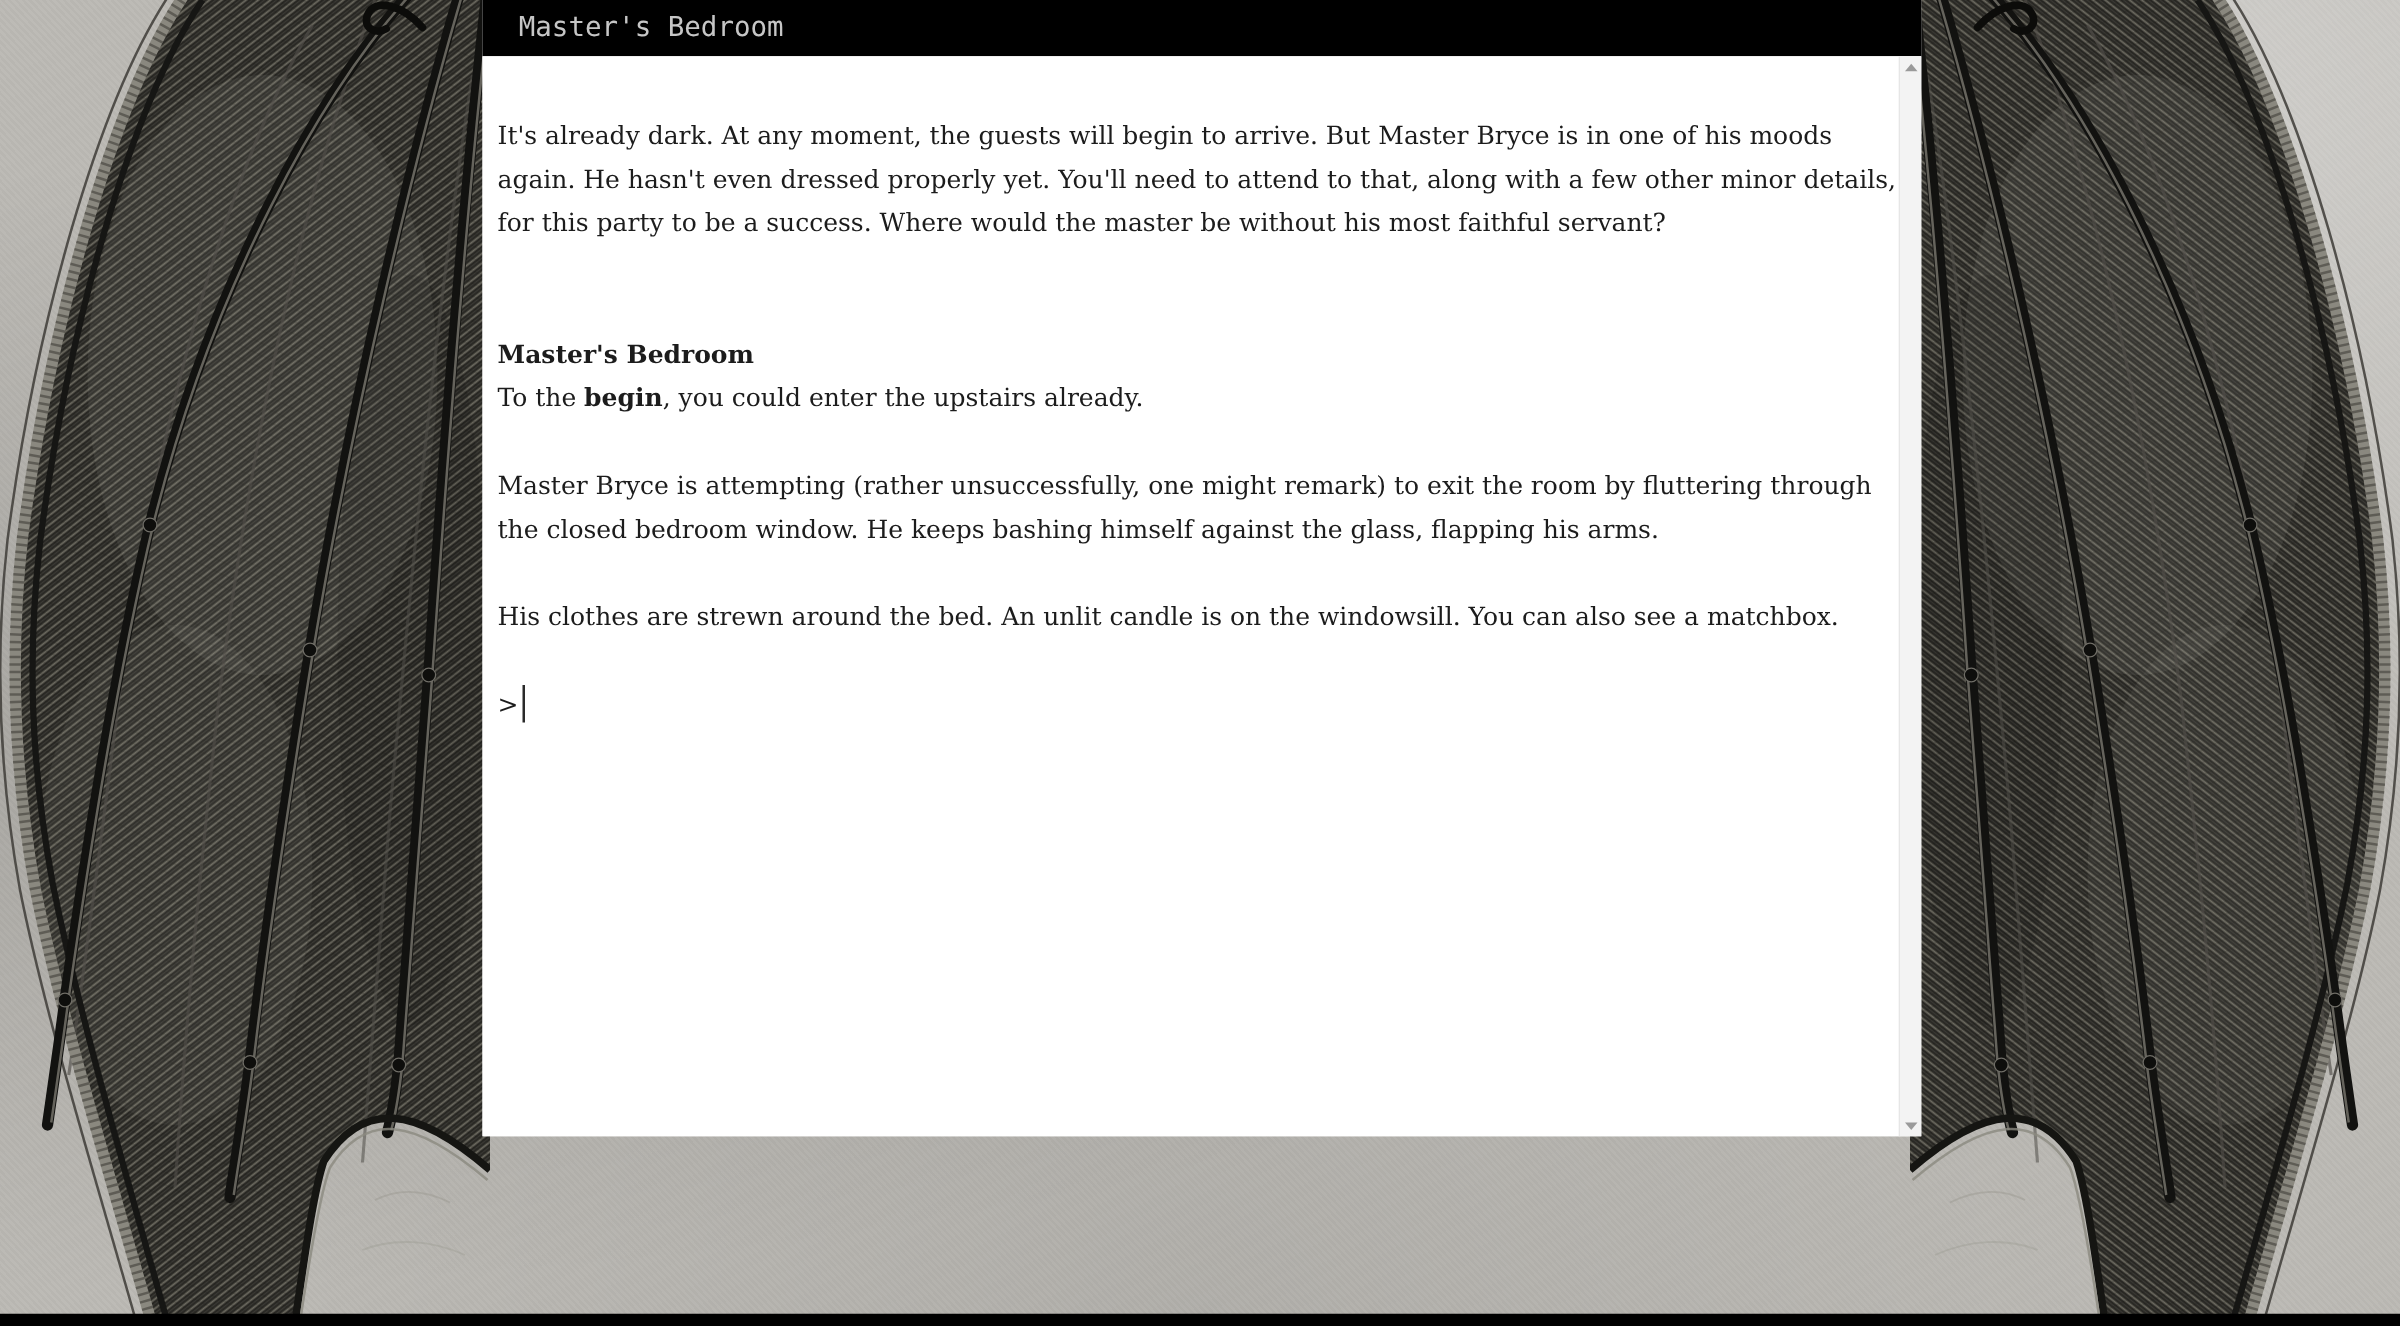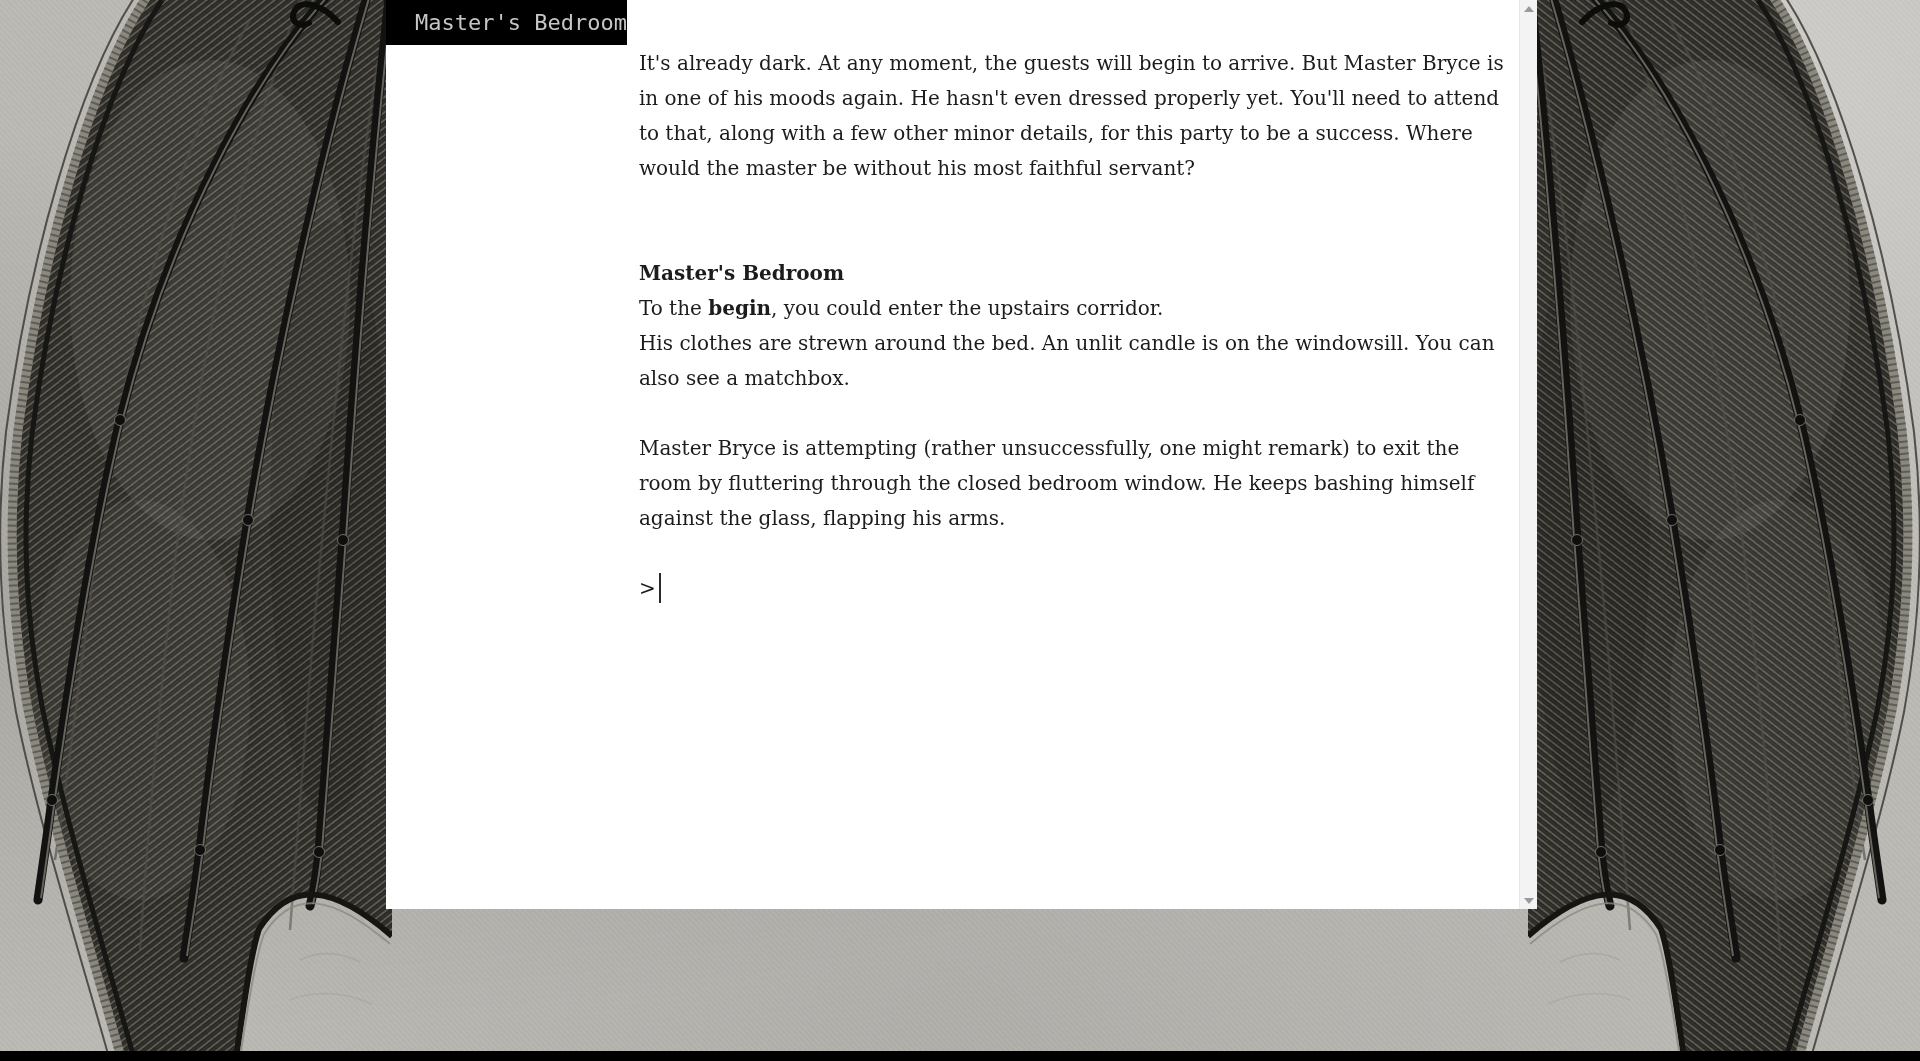--- a/index.html
+++ b/index.html
@@ -12,21 +12,21 @@
       repeating-linear-gradient(47deg, rgba(0,0,0,.025) 0 2px, rgba(255,255,255,.02) 2px 4px),
       #bcbab5;
     font-family:"DejaVu Serif", serif;
   }
   .wing{position:absolute;top:0;height:1061px;width:392px;}
   .wing-left{left:0;}
   .wing-right{right:0;transform:scaleX(-1);}
 
   .game-window{
     position:absolute;left:386px;top:0;width:1151px;height:909px;
-    background:#ffffff;display:flex;z-index:5;
+    background:#ffffff;display:flex;flex-direction:column;z-index:5;
   }
   .title-bar{
     flex:none;height:45px;background:#000000;color:#c6c6c6;
     font-family:"DejaVu Sans Mono","Liberation Mono",monospace;
     font-size:22px;line-height:45px;padding-left:29px;
     white-space:nowrap;overflow:hidden;
   }
   .content{position:relative;flex:1 1 auto;overflow:hidden;background:#fff;}
   .buffer{
     position:absolute;left:0;top:0;right:18px;bottom:0;
@@ -125,24 +125,24 @@
 
 <div class="game-window">
   <div class="title-bar">
     <span>Master's Bedroom</span>
   </div>
   <div class="content">
     <div class="buffer">
       <p>It's already dark. At any moment, the guests will begin to arrive. But Master Bryce is in one of his moods again. He hasn't even dressed properly yet. You'll need to attend to that, along with a few other minor details, for this party to be a success. Where would the master be without his most faithful servant?</p>
       <div class="room-block">
         <div class="room-name">Master's Bedroom</div>
-        <div><span>To the </span><span class="dir">begin</span><span>, you could enter the upstairs corridor.</span></div>
+        <div><span>To the </span><span class="dir">begin</span><span>, you could enter the upstairs already.</span></div>
       </div>
+      <p style="margin-top:35px">Master Bryce is attempting (rather unsuccessfully, one might remark) to exit the room by fluttering through the closed bedroom window. He keeps bashing himself against the glass, flapping his arms.</p>
       <p>His clothes are strewn around the bed. An unlit candle is on the windowsill. You can also see a matchbox.</p>
-      <p style="margin-top:35px">Master Bryce is attempting (rather unsuccessfully, one might remark) to exit the room by fluttering through the closed bedroom window. He keeps bashing himself against the glass, flapping his arms.</p>
       <div class="prompt-line"><span>&gt;</span><span></span><span class="caret"></span></div>
     </div>
     <div class="scrollbar">
       <div class="scroll-btn">
         <div class="tri-up"></div>
       </div>
       <div class="scroll-track"></div>
       <div class="scroll-btn">
         <div class="tri-down"></div>
       </div>

